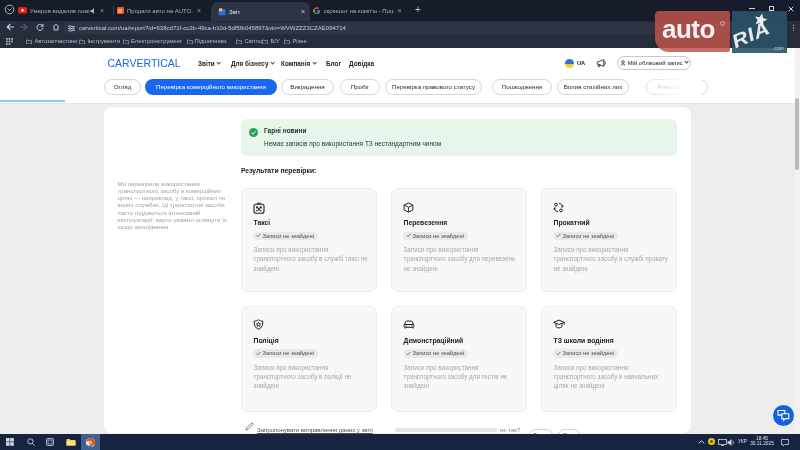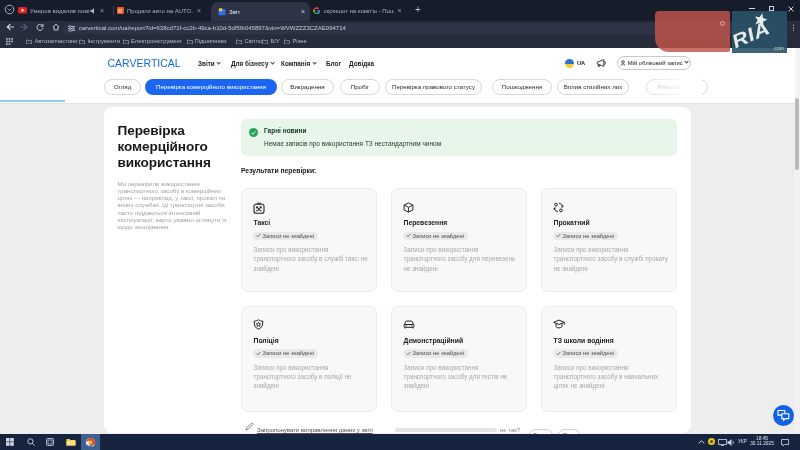--- a/index.html
+++ b/index.html
@@ -217,21 +217,20 @@
   <div class="pill" style="left:281px;width:53px">Викрадення</div>
   <div class="pill" style="left:340px;width:40px">Пробіг</div>
   <div class="pill" style="left:385px;width:97px">Перевірка правового статусу</div>
   <div class="pill" style="left:492px;width:60px">Пошкодження</div>
   <div class="pill" style="left:557px;width:72px">Вплив стихійних лих</div>
   <div class="pill" style="left:646px;width:62px;color:#9a9a9a">Ринкова варт</div>
   <div class="abs" id="fade"></div>
   <div class="abs" id="progress"></div>
 
   <div class="abs" id="card"></div>
-  <div class="abs" id="h1">Перевірка<br>комерційного<br>використання</div>
   <div class="abs" id="para">Ми перевірили використання<br>транспортного засобу в комерційних<br>цілях — наприклад, у таксі, прокаті чи<br>інших службах. Ці транспортні засоби<br>часто піддаються інтенсивній<br>експлуатації; варто уважно оглянути їх<br>щодо зношування.</div>
 
   <div class="abs" id="alert"></div>
   <div class="abs" id="alert-circ"></div>
   <svg class="abs" style="left:250.5px;top:130.5px" width="5" height="4" viewBox="0 0 5 4">
       <path d="M0.5 1.8l1.3 1.4L4.4 0.4" fill="none" stroke="#fff" stroke-width="1"></path>
     </svg>
   <div class="abs" id="alert-t">Гарні новини</div>
   <div class="abs" id="alert-b">Немає записів про використання ТЗ нестандартним чином</div>
   <div class="abs" id="reslabel">Результати перевірки:</div>
@@ -379,20 +378,21 @@
       <path d="M0.5 2.2v2.6h1.6L4.5 7V0L2.1 2.2z" fill="#cfd6e2"></path>
       <path d="M5.8 1.8a2.5 2.5 0 0 1 0 3.4" fill="none" stroke="#cfd6e2" stroke-width="0.8"></path>
     </svg>
   <div class="tray" style="left:738px;top:439px;font-size:4.8px">УКР</div>
   <div class="tray" style="left:750px;top:435.5px;font-size:4.8px;text-align:center;width:24px;line-height:5.2px">18:45<br>30.11.2025</div>
   <svg class="abs" style="left:780.5px;top:438.5px" width="8" height="7" viewBox="0 0 8 7">
       <path d="M0.5 0.5h7v5h-4L2 7V5.5H0.5z" fill="none" stroke="#cfd6e2" stroke-width="0.8"></path>
     </svg>
 
   <div class="abs" id="wmred">
+      <b>auto</b>
       <i></i>
     </div>
   <div class="abs" id="wmblue">
     <svg id="wmstar" width="19" height="17" viewBox="0 0 16 16">
         <path d="M8 1l1.7 4.2L14 5.5l-3.3 2.8 1 4.4L8 10.3l-3.7 2.4 1-4.4L2 5.5l4.3-0.3z" fill="rgba(245,247,245,0.95)"></path>
       </svg>
     <div id="wmria">RIA</div>
     <div id="wmcom">.com</div>
   </div>
 </div>

